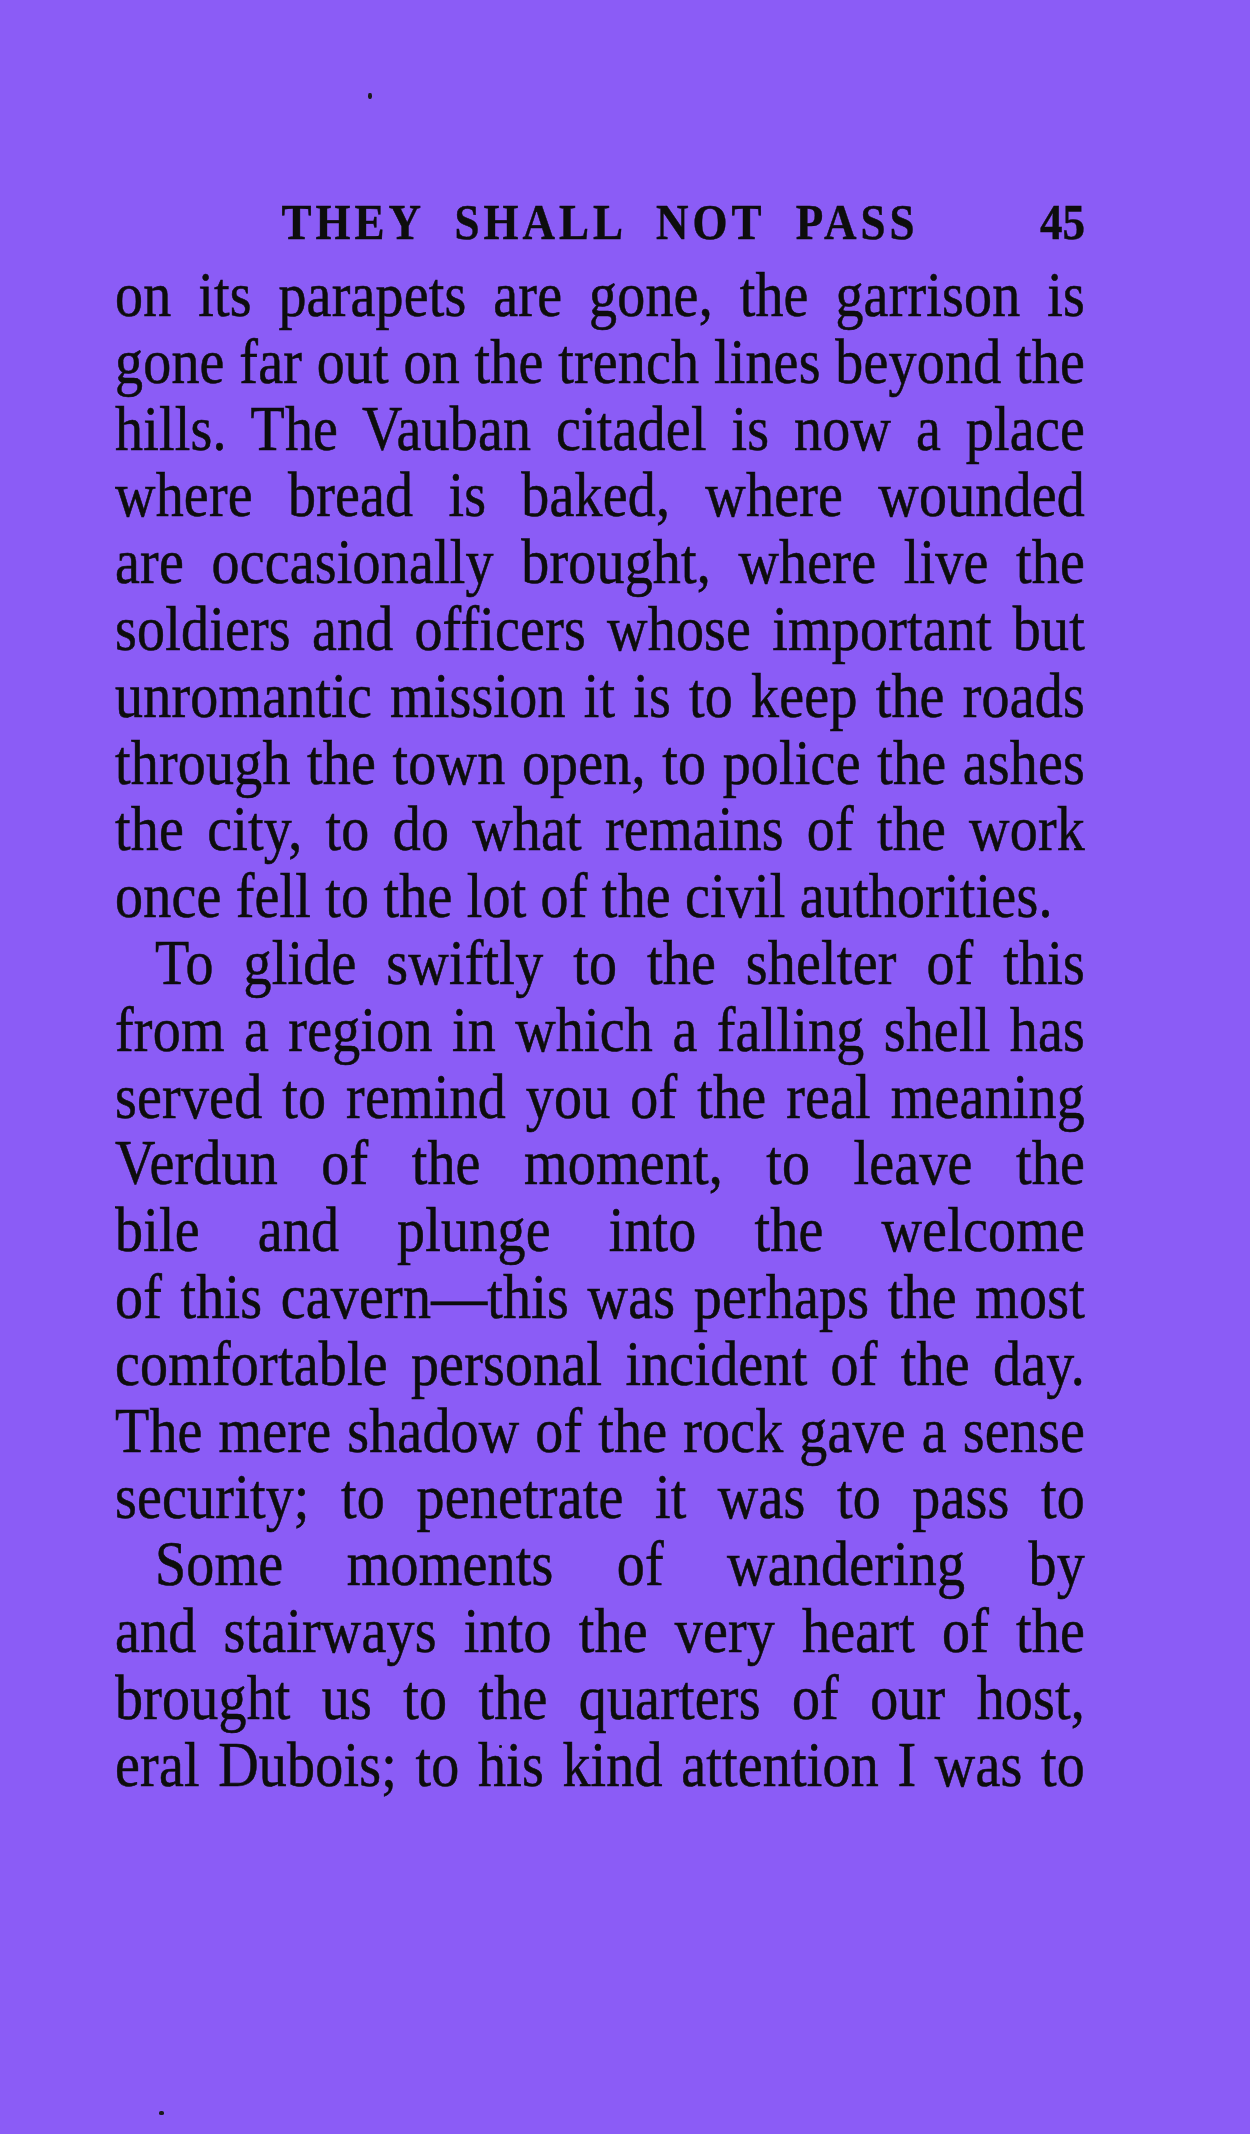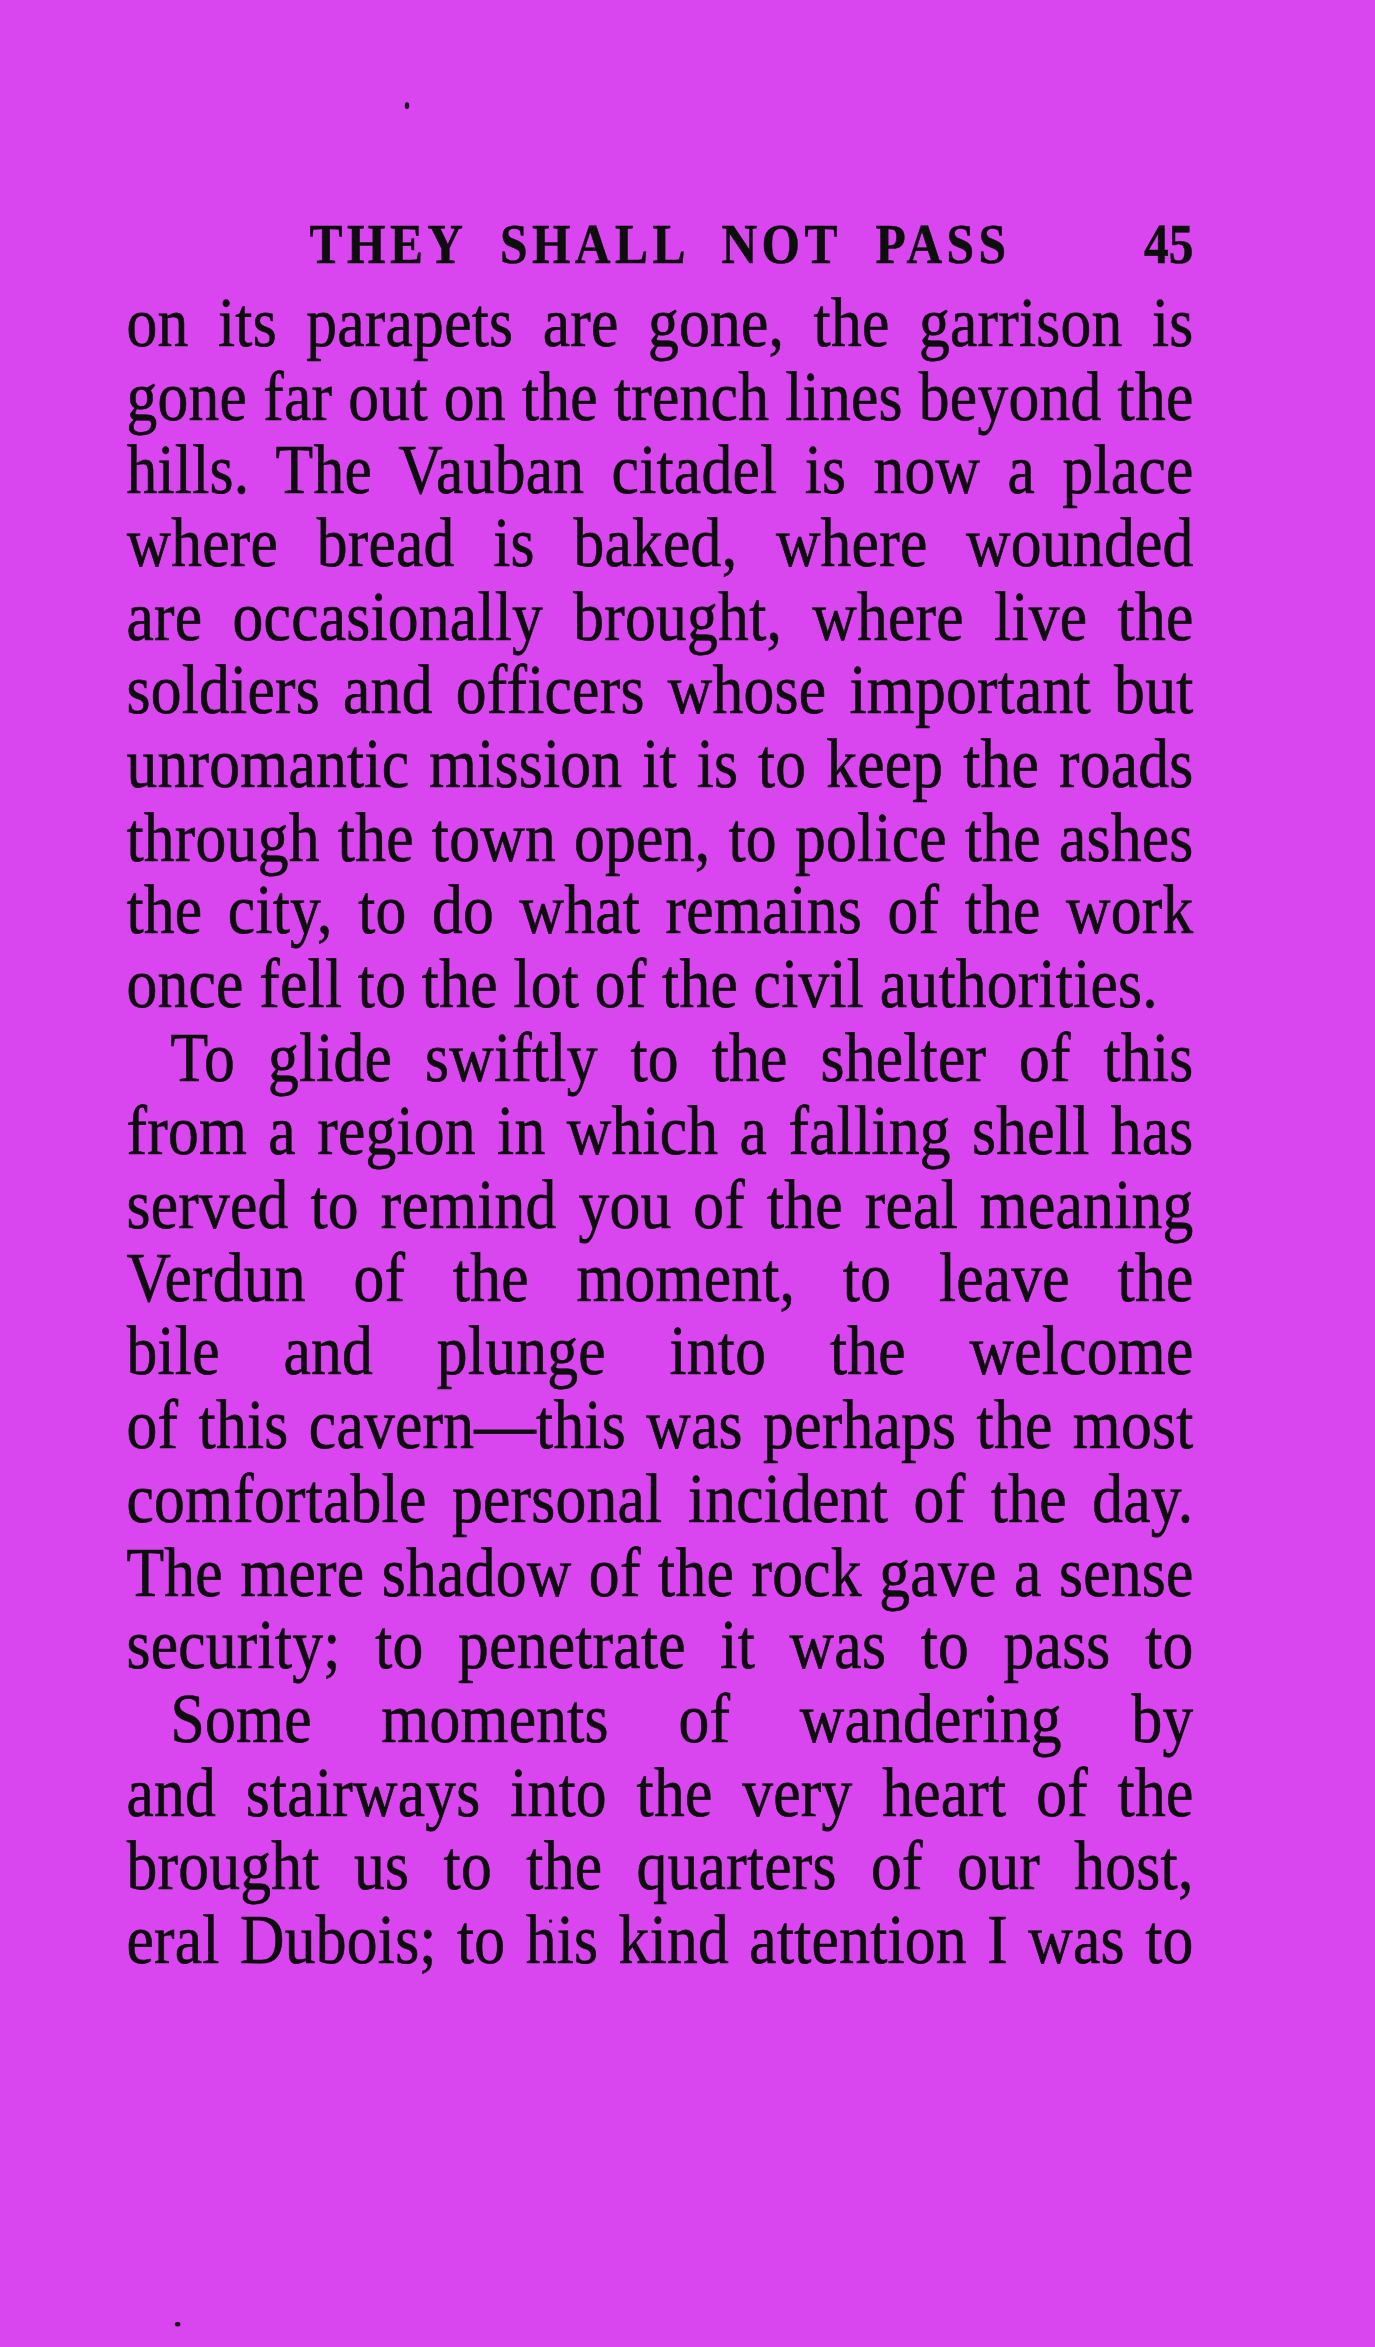--- a/index.html
+++ b/index.html
@@ -8,21 +8,21 @@
     height: 2134px;
     background: #ffffff;
     position: relative;
     overflow: hidden;
     font-family: "Liberation Serif", serif;
     color: #0d0d0d;
   }
   .page {
     position: absolute;
     inset: 0;
-    background: #d946ef;
+    background: #8b5cf6;
   }
   
   .running-head {
     position: absolute;
     top: 196px;
     left: 115px;
     width: 970px;
     height: 53px;
     line-height: 53px;
   }

